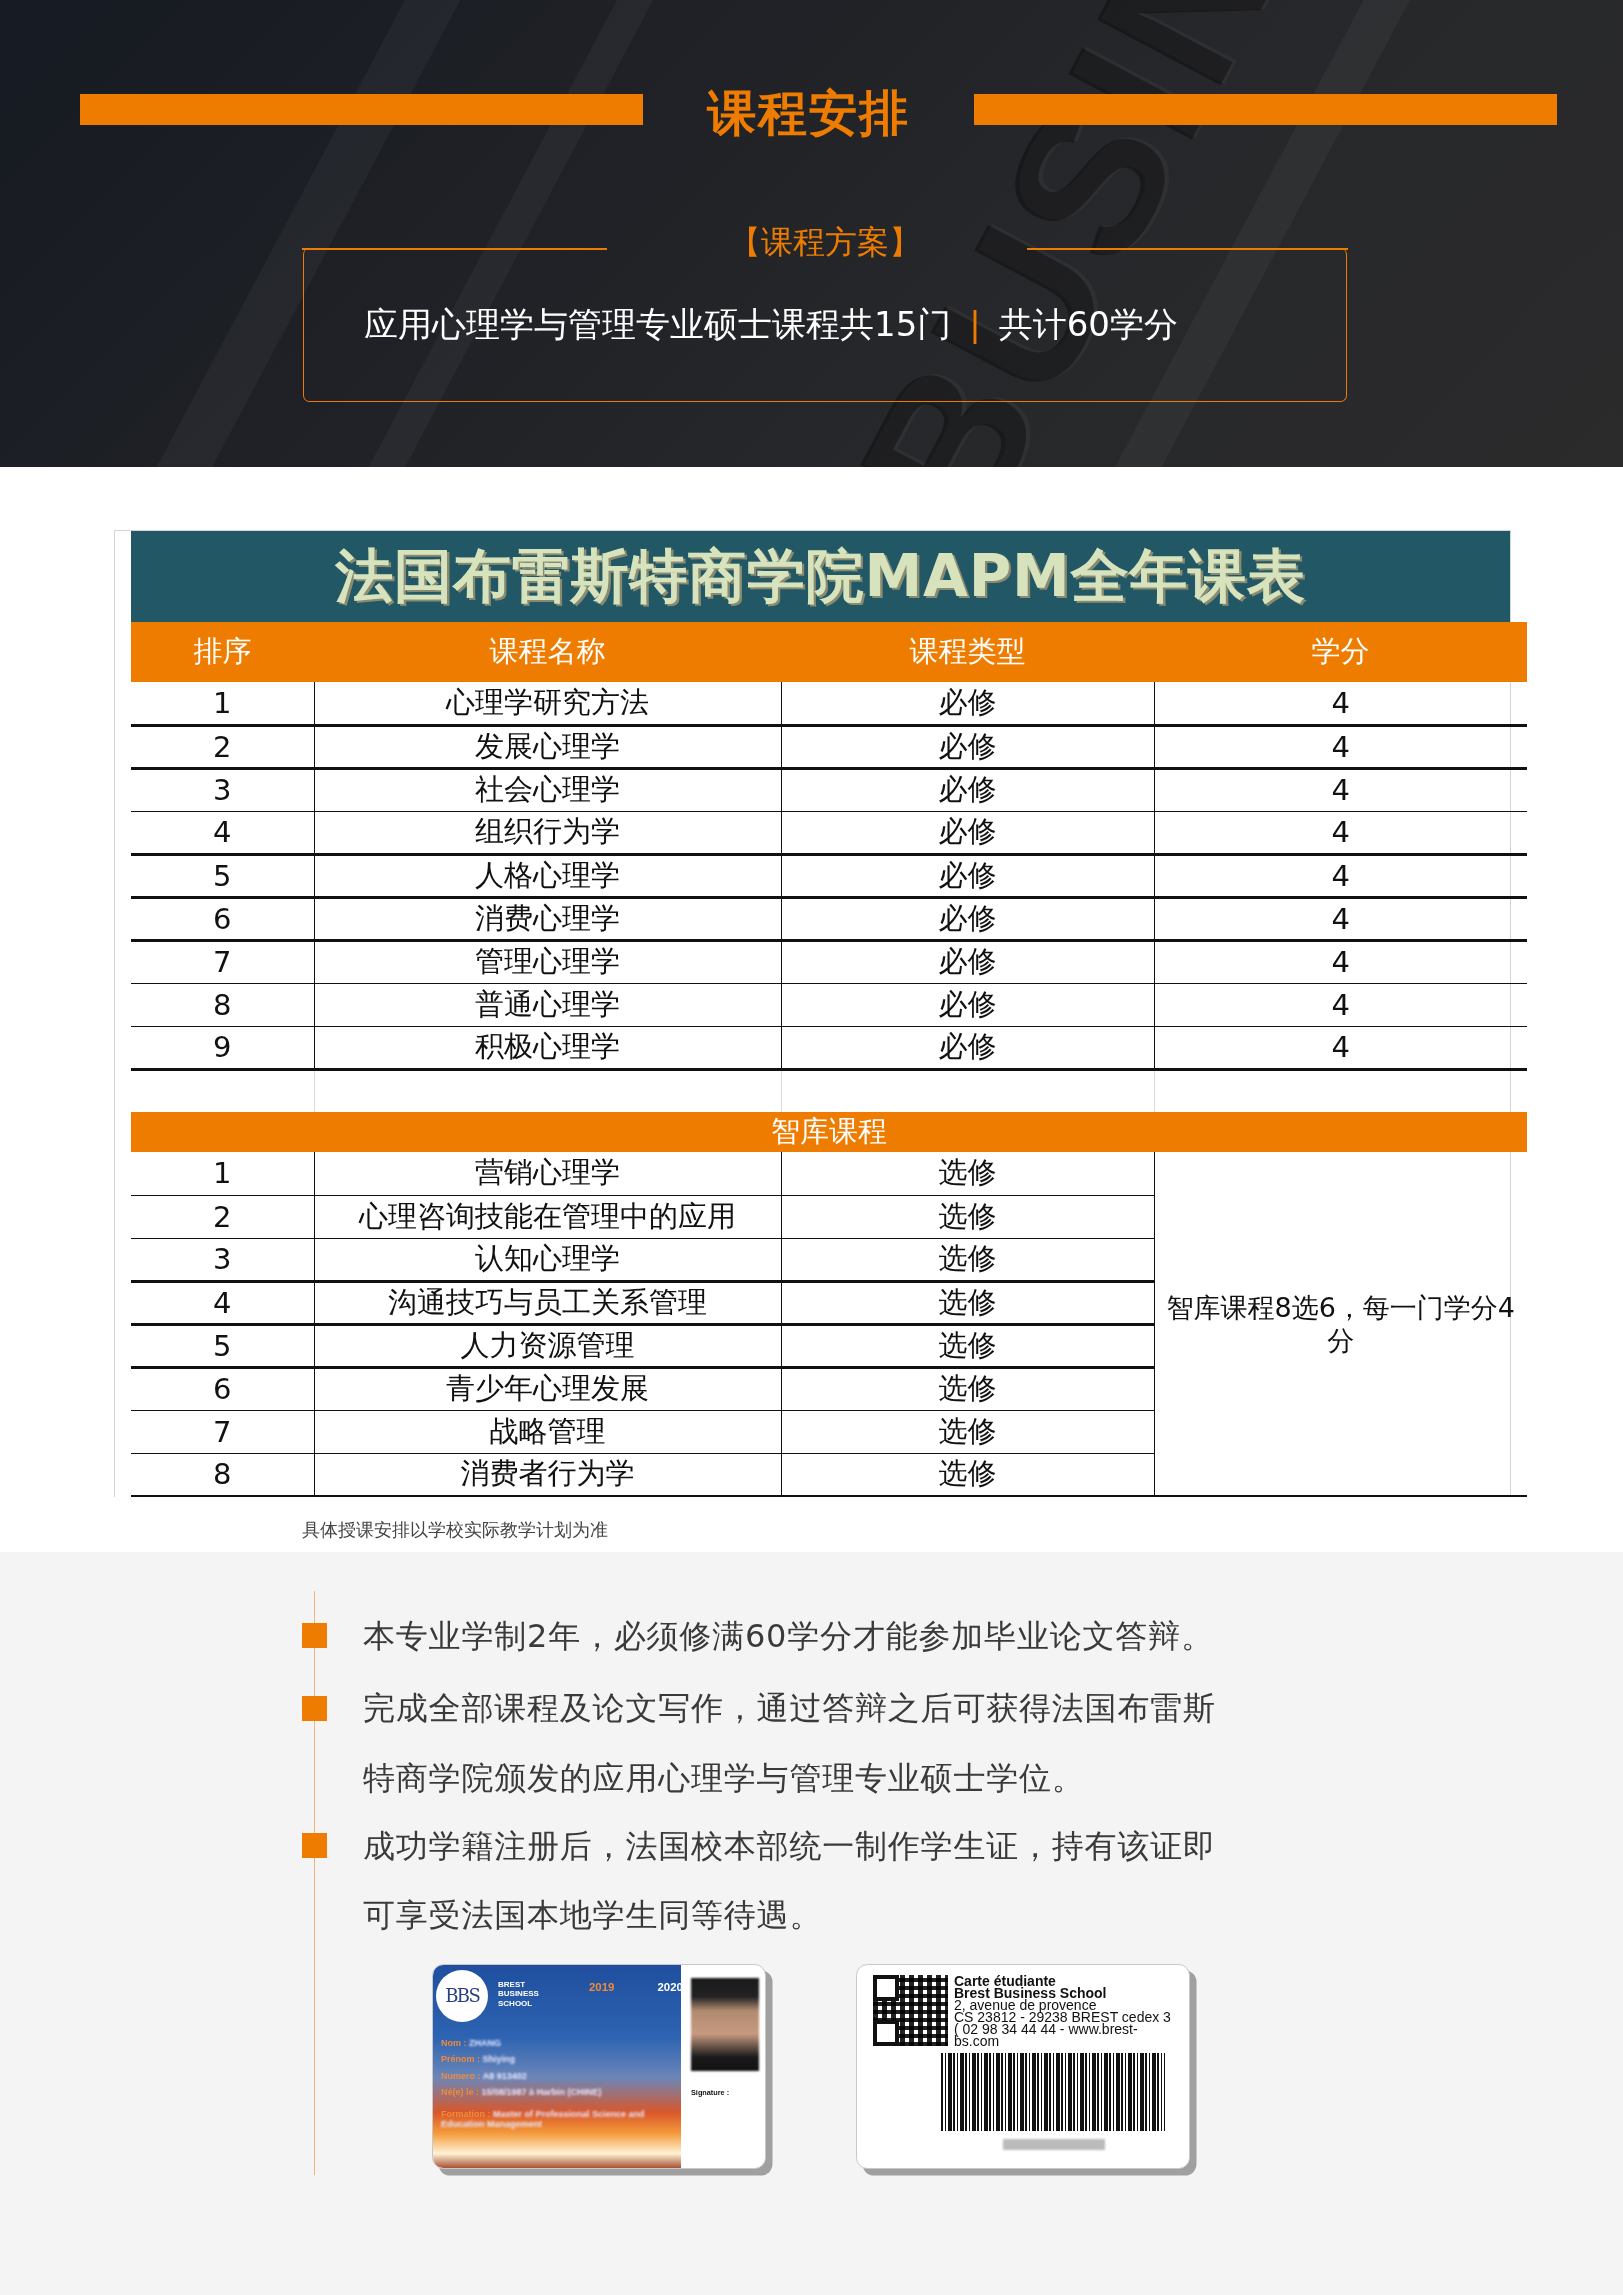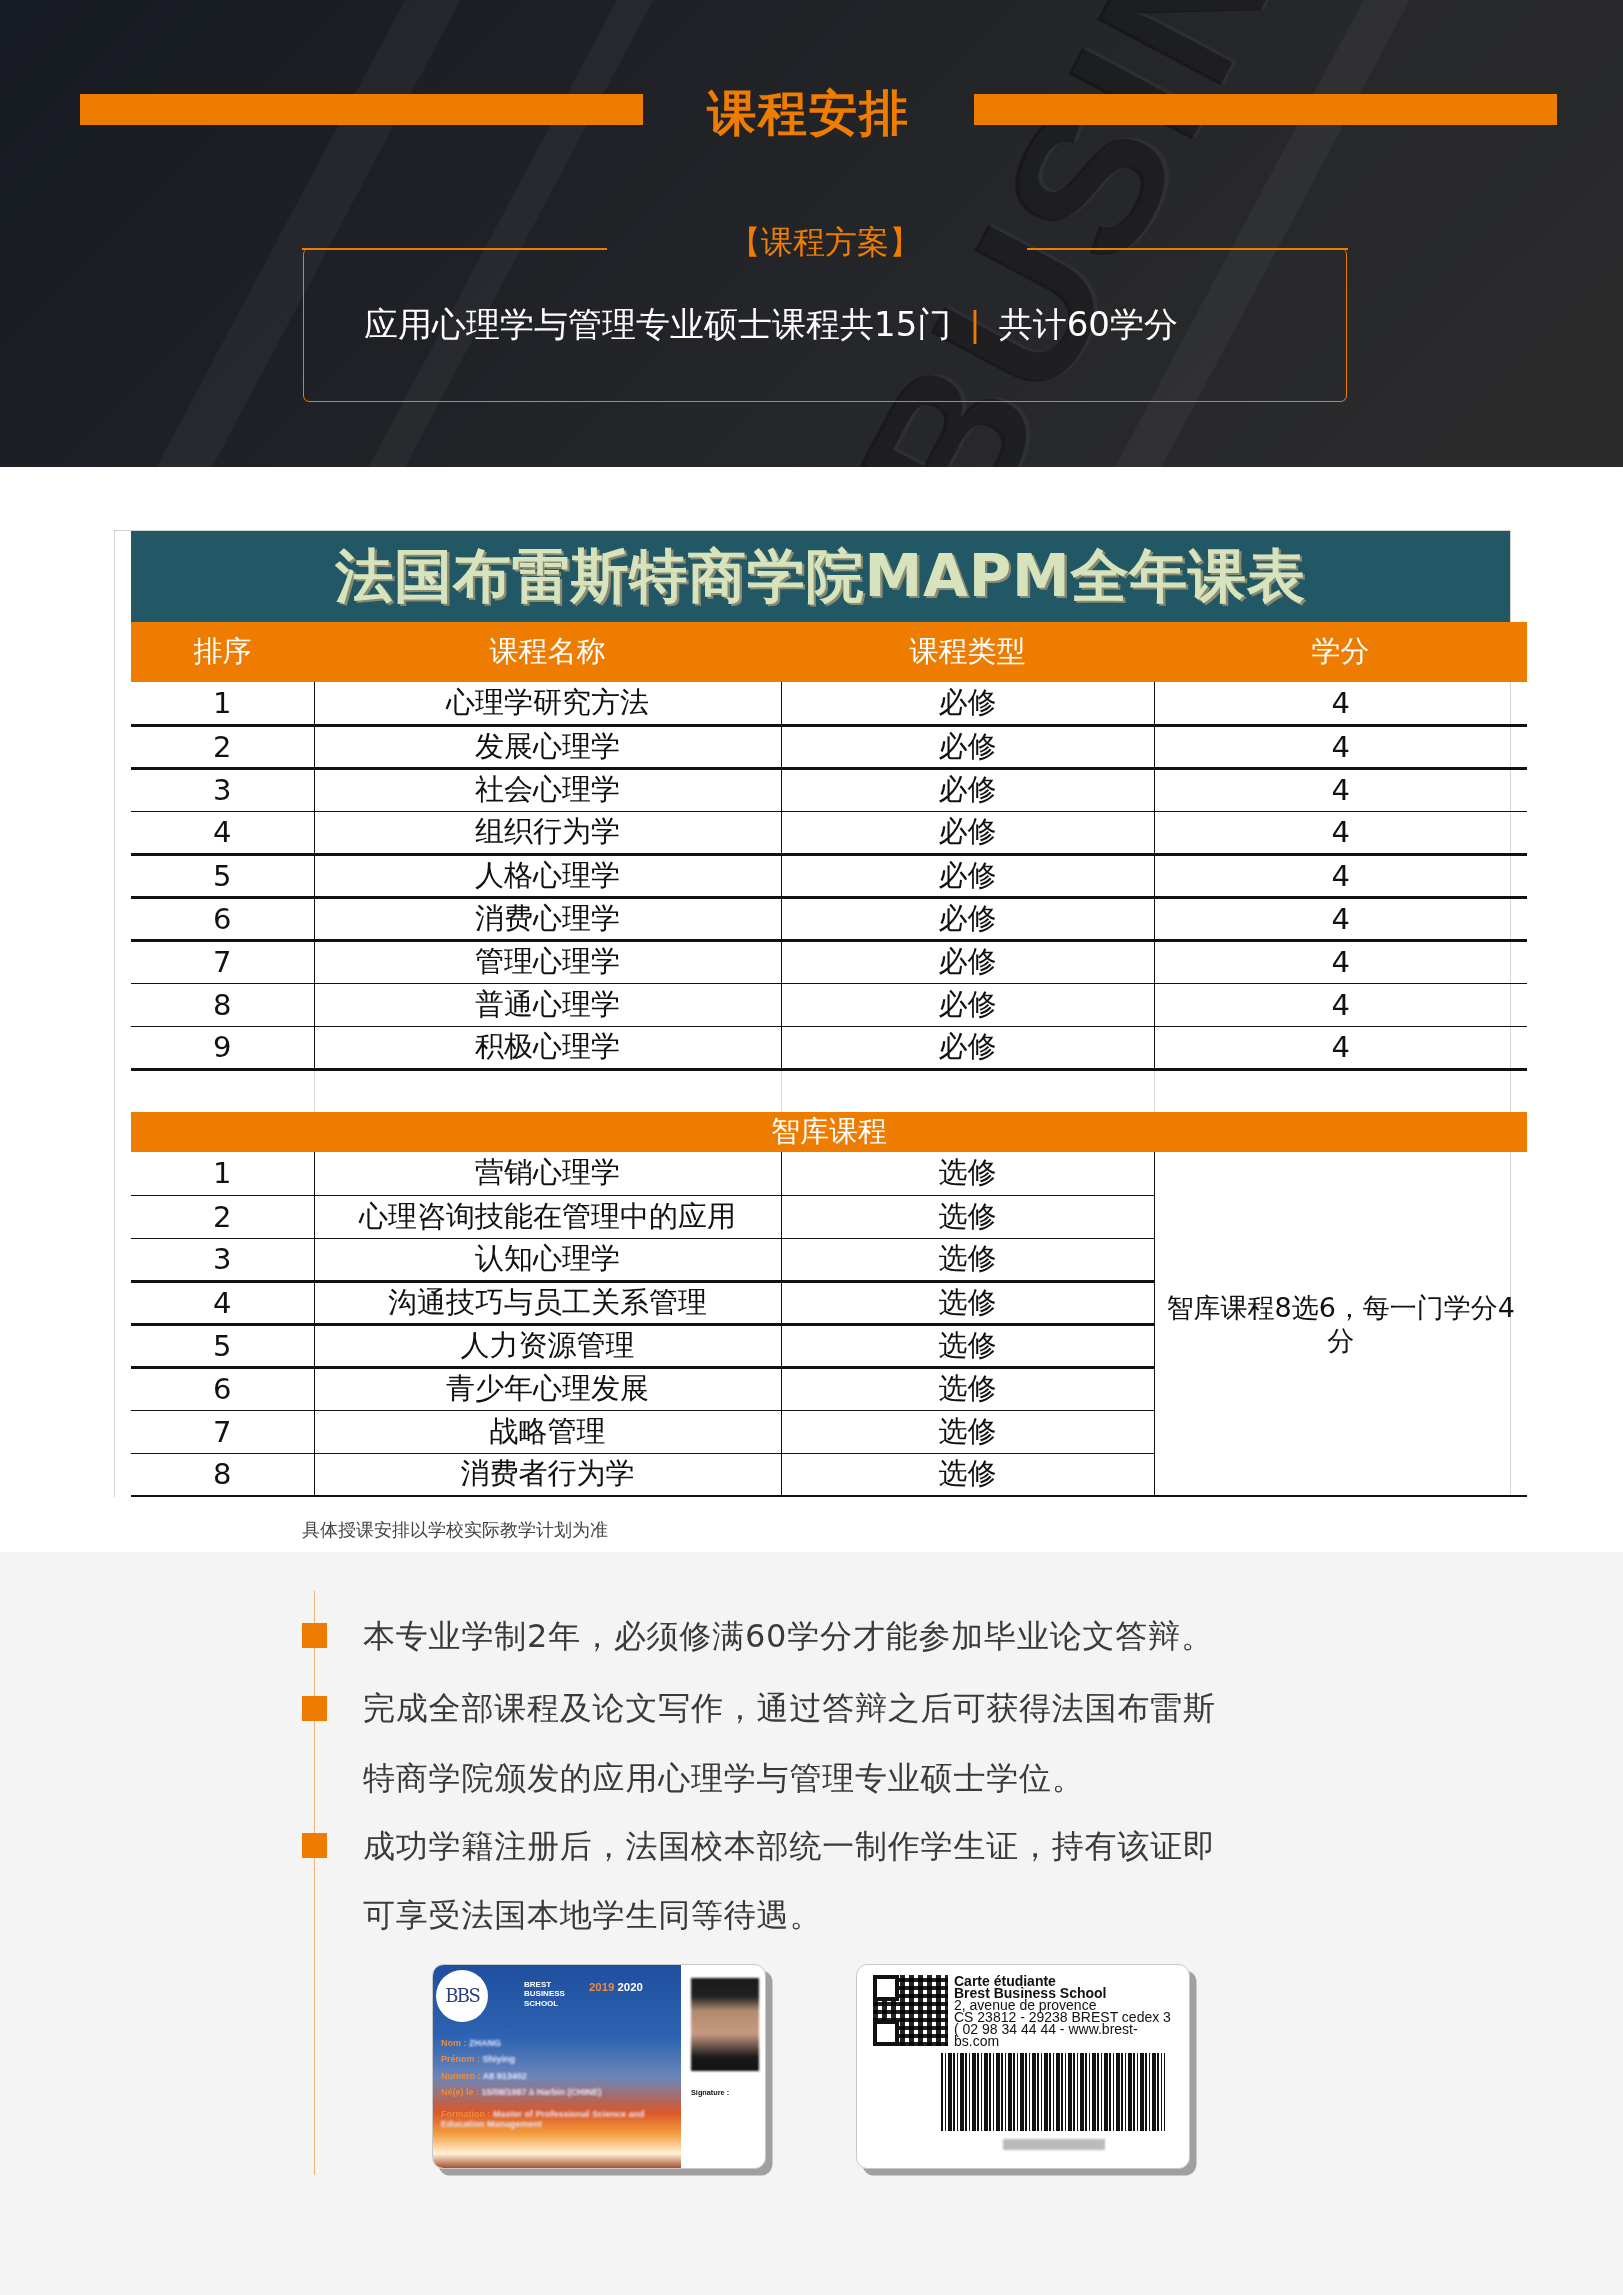--- a/index.html
+++ b/index.html
@@ -56,24 +56,24 @@
 
   
   .card { position: absolute; top: 1964px; width: 334px; height: 205px; border-radius: 11.4px; overflow: hidden;
     box-shadow: 6.5px 6.5px 0 #a0a0a0; border: 0.8px solid #c8c8c8; }
   .card.front { left: 432px; background: #fff; }
   .card.back { left: 856px; background: #fff; }
   .card.front .sky { position: absolute; left: 0; top: 0; width: 248px; height: 205px;
     background: linear-gradient(180deg, #1f4f9e 0%, #2d63b2 35%, #6b86b8 55%, #d9572a 72%, #f49a3a 82%, #fff2d6 92%, #9b3b1c 100%); }
   .card.front .logo { position: absolute; left: 3.2px; top: 4.9px; width: 52px; height: 52px; border-radius: 50%; background: #fff;
     color: #2a3f80; font-family: "DejaVu Serif", serif; font-size: 18px; line-height: 52px; text-align: center; letter-spacing: -1.6px; }
-  .card.front .brand { position: absolute; left: 65px; top: 14.6px; color: #fff; font-size: 8px; font-weight: 700; line-height: 9.7px; font-family: "Liberation Sans", sans-serif; margin-left: 26px; }
+  .card.front .brand { position: absolute; left: 65px; top: 14.6px; color: #fff; font-size: 8px; font-weight: 700; line-height: 9.7px; font-family: "Liberation Sans", sans-serif; }
   .card.front .years { position: absolute; left: 156px; top: 16px; font-size: 11.4px; font-weight: 700; font-family: "Liberation Sans", sans-serif; }
   .card.front .years .y1 { color: #f08a3a; }
-  .card.front .years .y2 { color: #fff; }
+  .card.front .years .y2 { color: #fff; margin-left: 40px; }
   .card.front .fld { position: absolute; left: 8px; font-size: 9px; font-weight: 700; color: #f08a3a; font-family: "Liberation Sans", sans-serif; white-space: nowrap; }
   .card.front .fld .val { color: #e8e8ff; filter: blur(1px); }
   .card.front .photo { position: absolute; left: 258px; top: 13px; width: 68px; height: 93px; background:
       linear-gradient(180deg, #1a1a1a 0%, #222 20%, #b08a70 35%, #c79a80 60%, #1a1a1a 85%, #111 100%); filter: blur(0.8px); }
   .card.front .sig { position: absolute; left: 258px; top: 123px; font-size: 7.3px; font-weight: 700; color: #111; font-family: "Liberation Sans", sans-serif; }
   .card.back .qr { position: absolute; left: 16px; top: 9.7px; width: 75px; height: 71px;
     background:
       repeating-linear-gradient(90deg, #222 0 4.9px, transparent 4.9px 9px),
       repeating-linear-gradient(0deg, #222 0 4px, #fff 4px 8px);
     background-blend-mode: multiply; }

